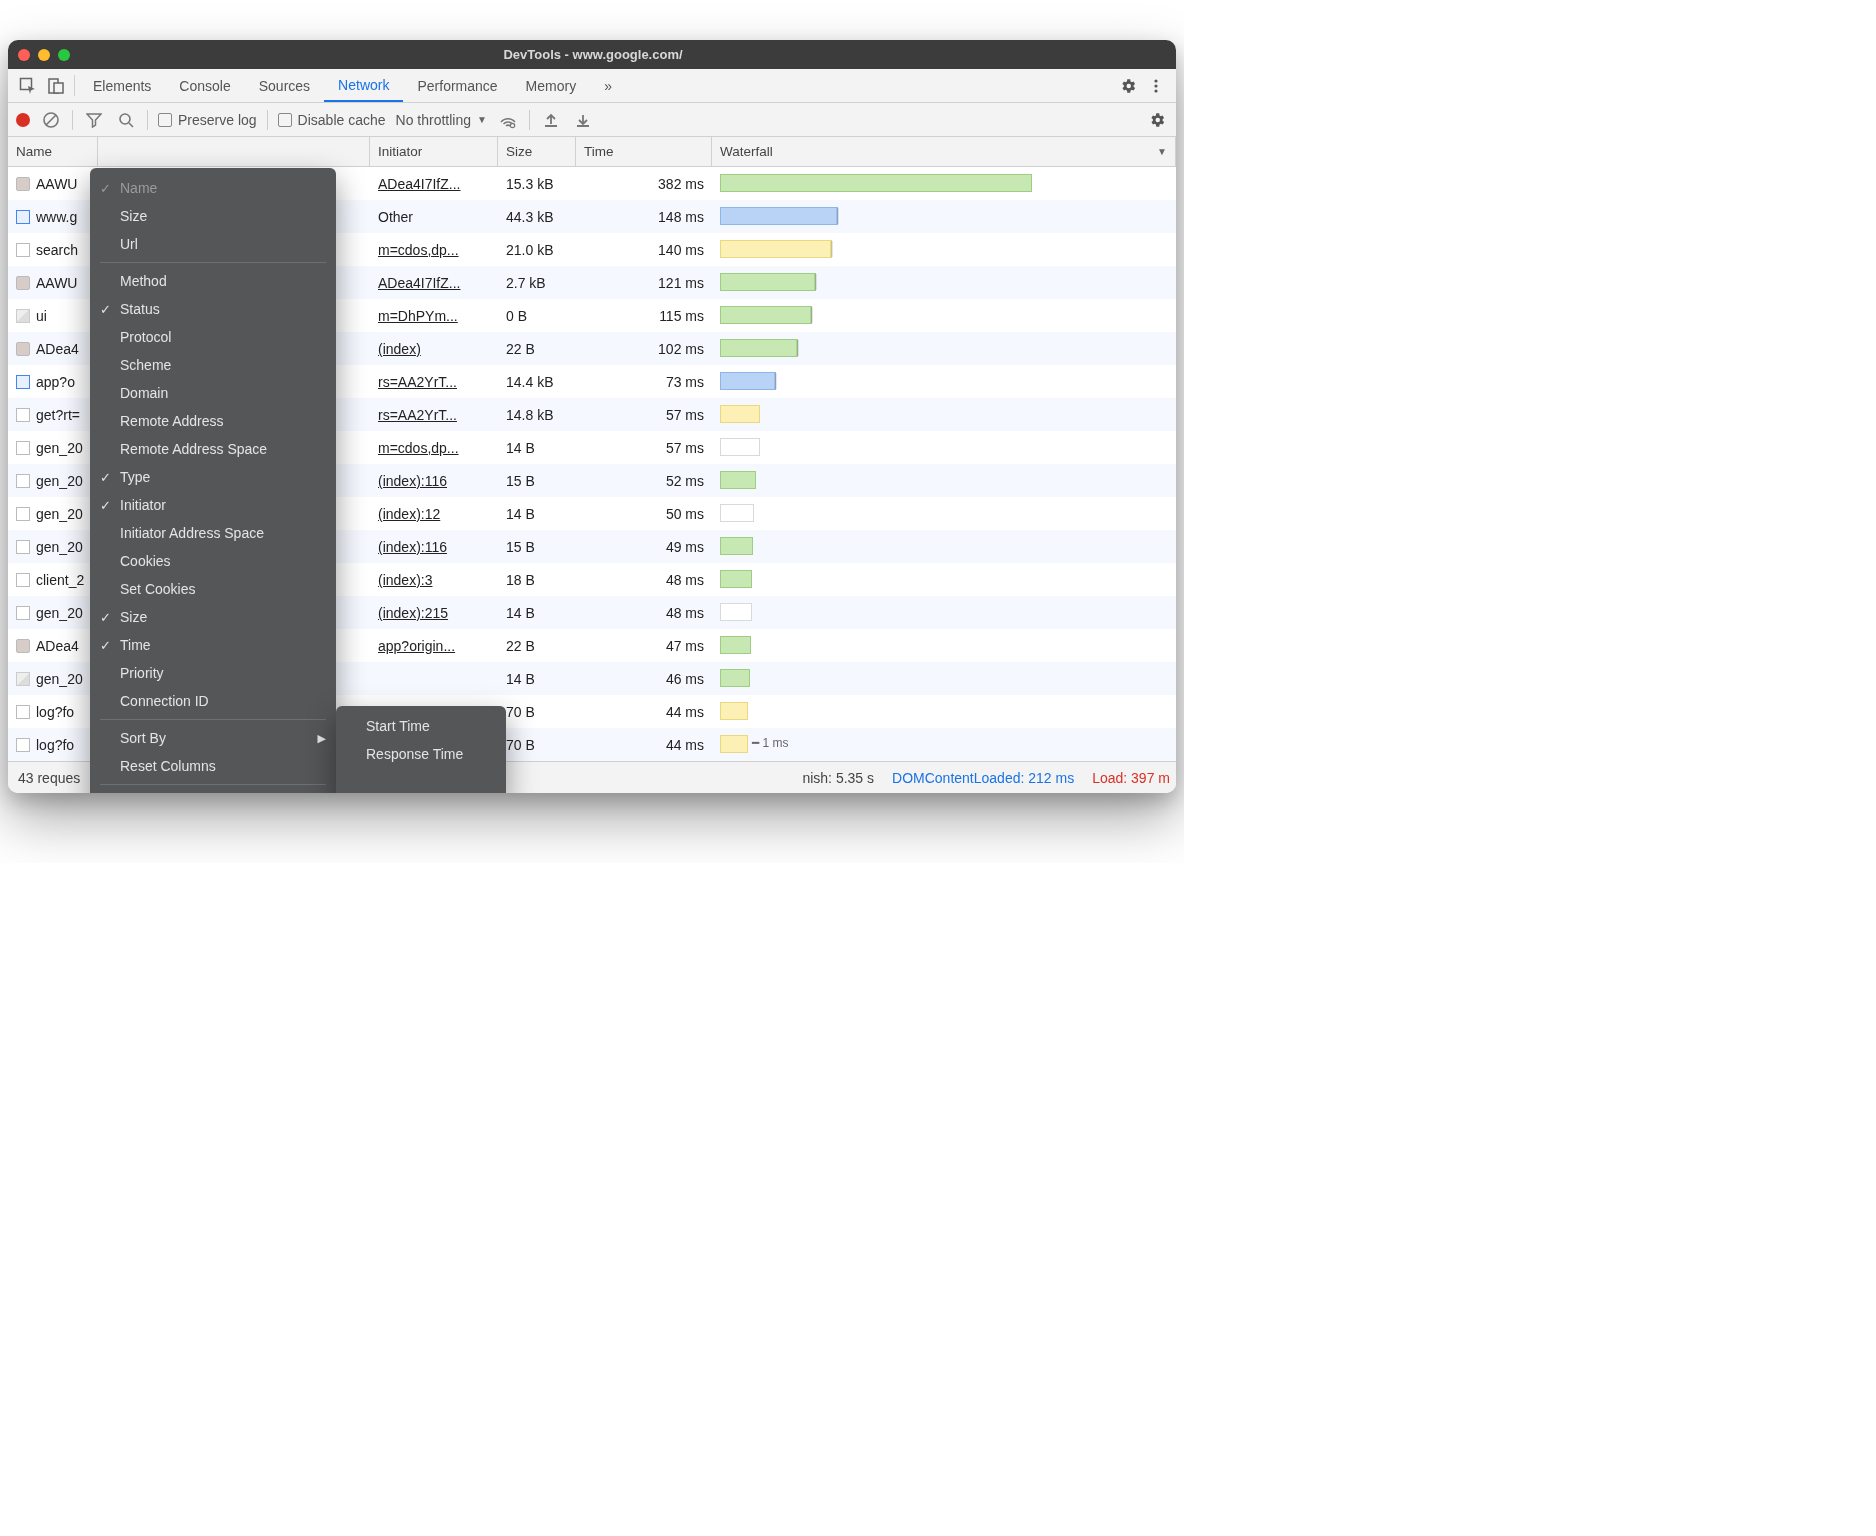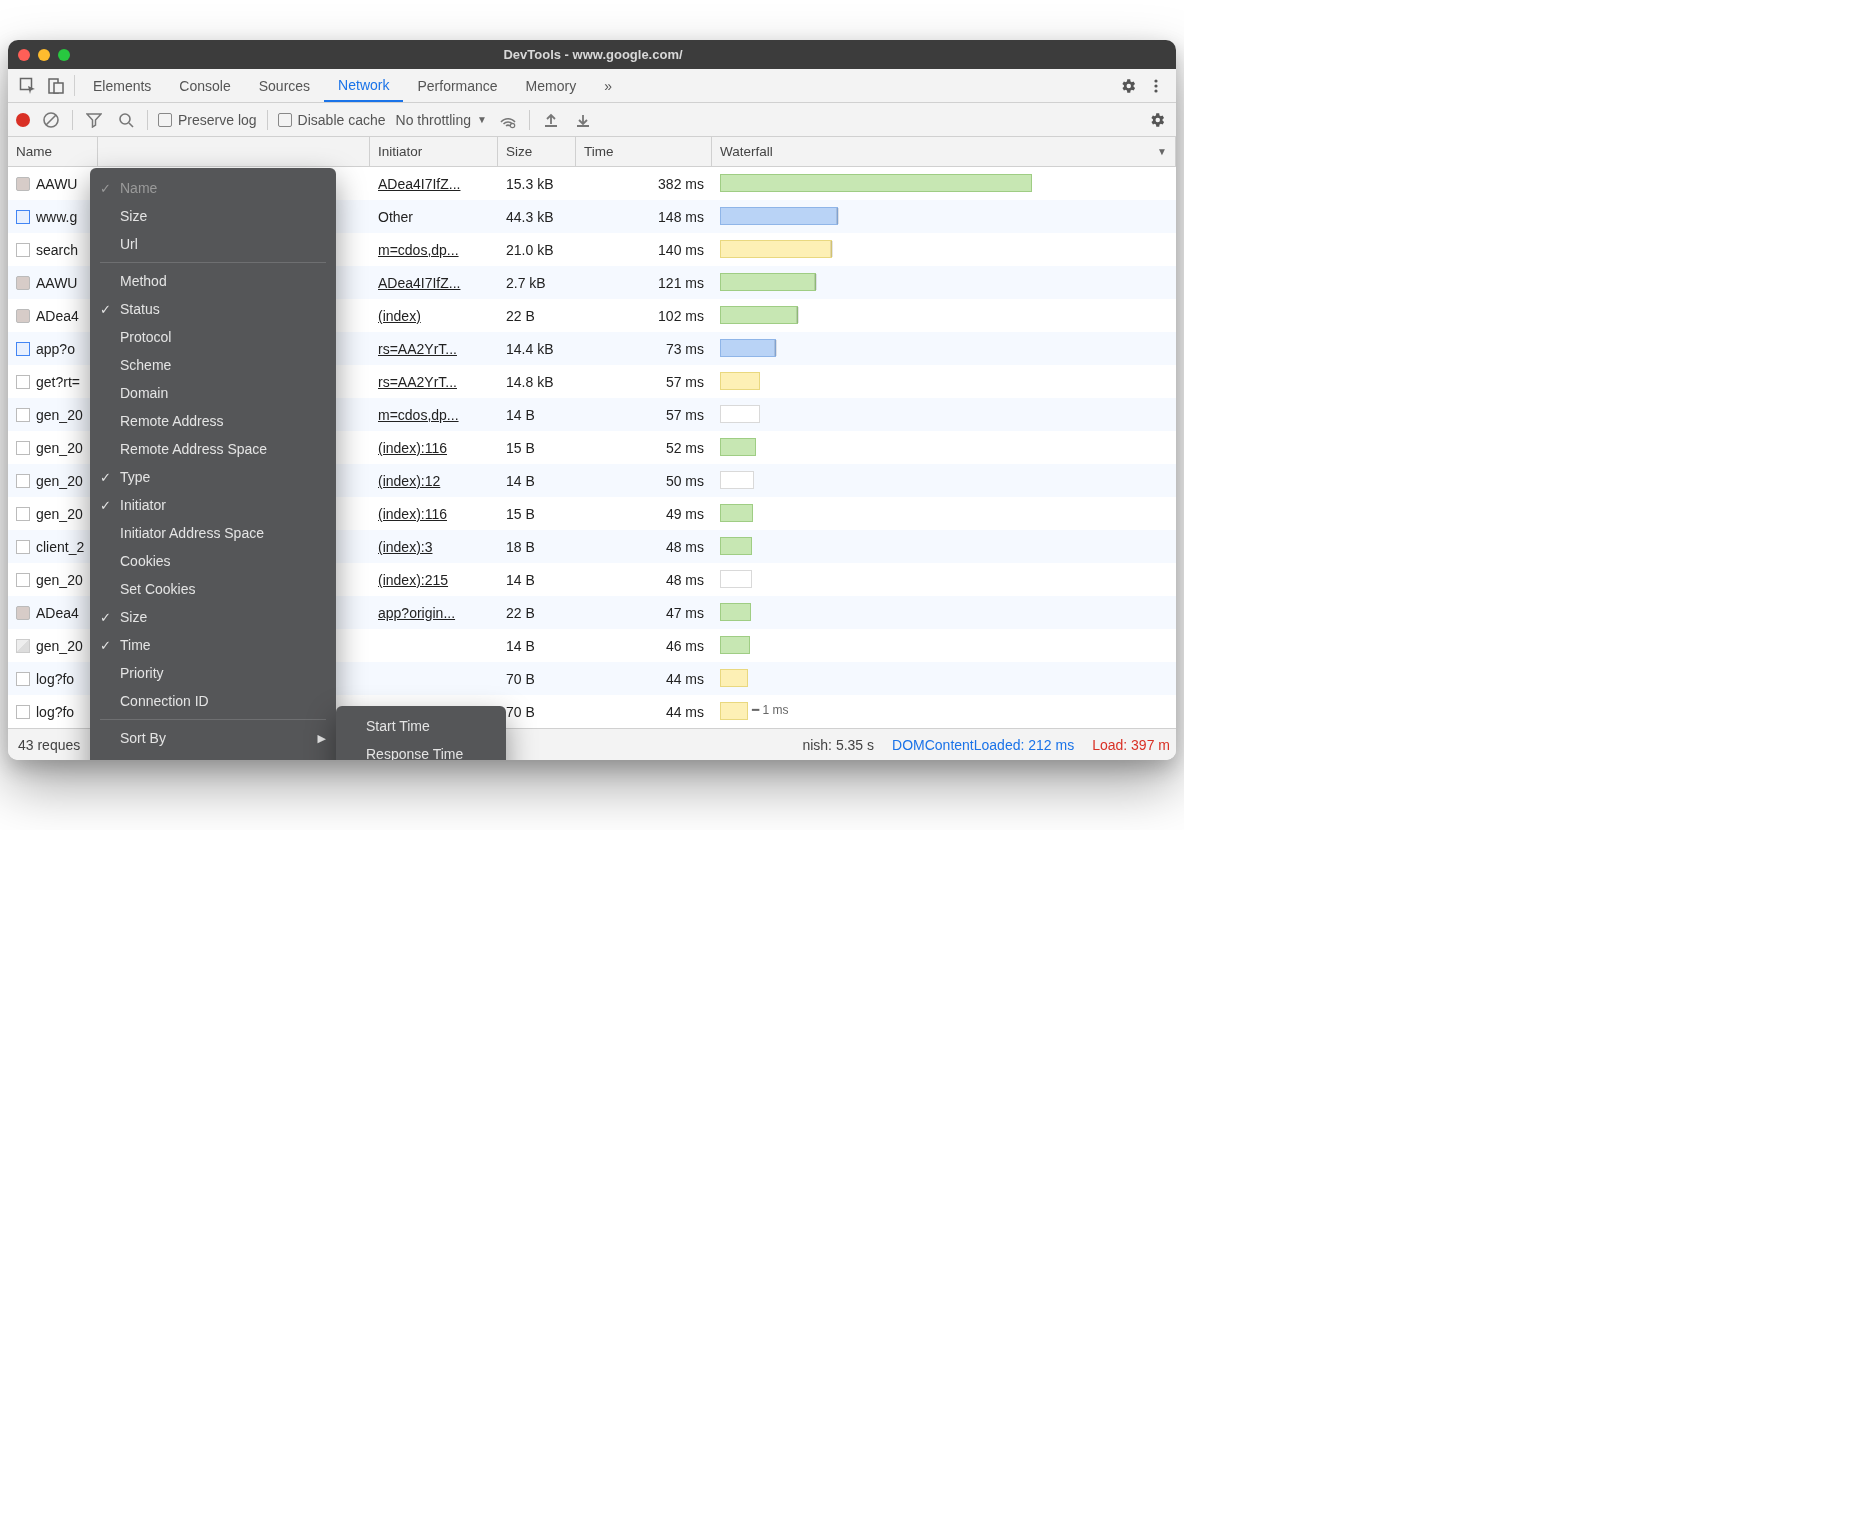--- a/index.html
+++ b/index.html
@@ -348,20 +348,35 @@
         <div class="cell-size">2.7 kB</div>
         <div class="cell-time">121 ms</div>
         <div class="cell-wf">
           <div class="bar green" style="width: 96px;">
             <div class="tip"></div>
           </div>
         </div>
       </div>
       <div class="row">
         <div class="cell-name">
+          <span class="fileicon img"></span>
+          <span>ui</span>
+        </div>
+        <div class="cell-gap"></div>
+        <div class="cell-init">m=DhPYm...</div>
+        <div class="cell-size">0 B</div>
+        <div class="cell-time">115 ms</div>
+        <div class="cell-wf">
+          <div class="bar green" style="width: 92px;">
+            <div class="tip"></div>
+          </div>
+        </div>
+      </div>
+      <div class="row">
+        <div class="cell-name">
           <span class="fileicon prof"></span>
           <span>ADea4</span>
         </div>
         <div class="cell-gap"></div>
         <div class="cell-init">(index)</div>
         <div class="cell-size">22 B</div>
         <div class="cell-time">102 ms</div>
         <div class="cell-wf">
           <div class="bar green" style="width: 78px;">
             <div class="tip"></div>

